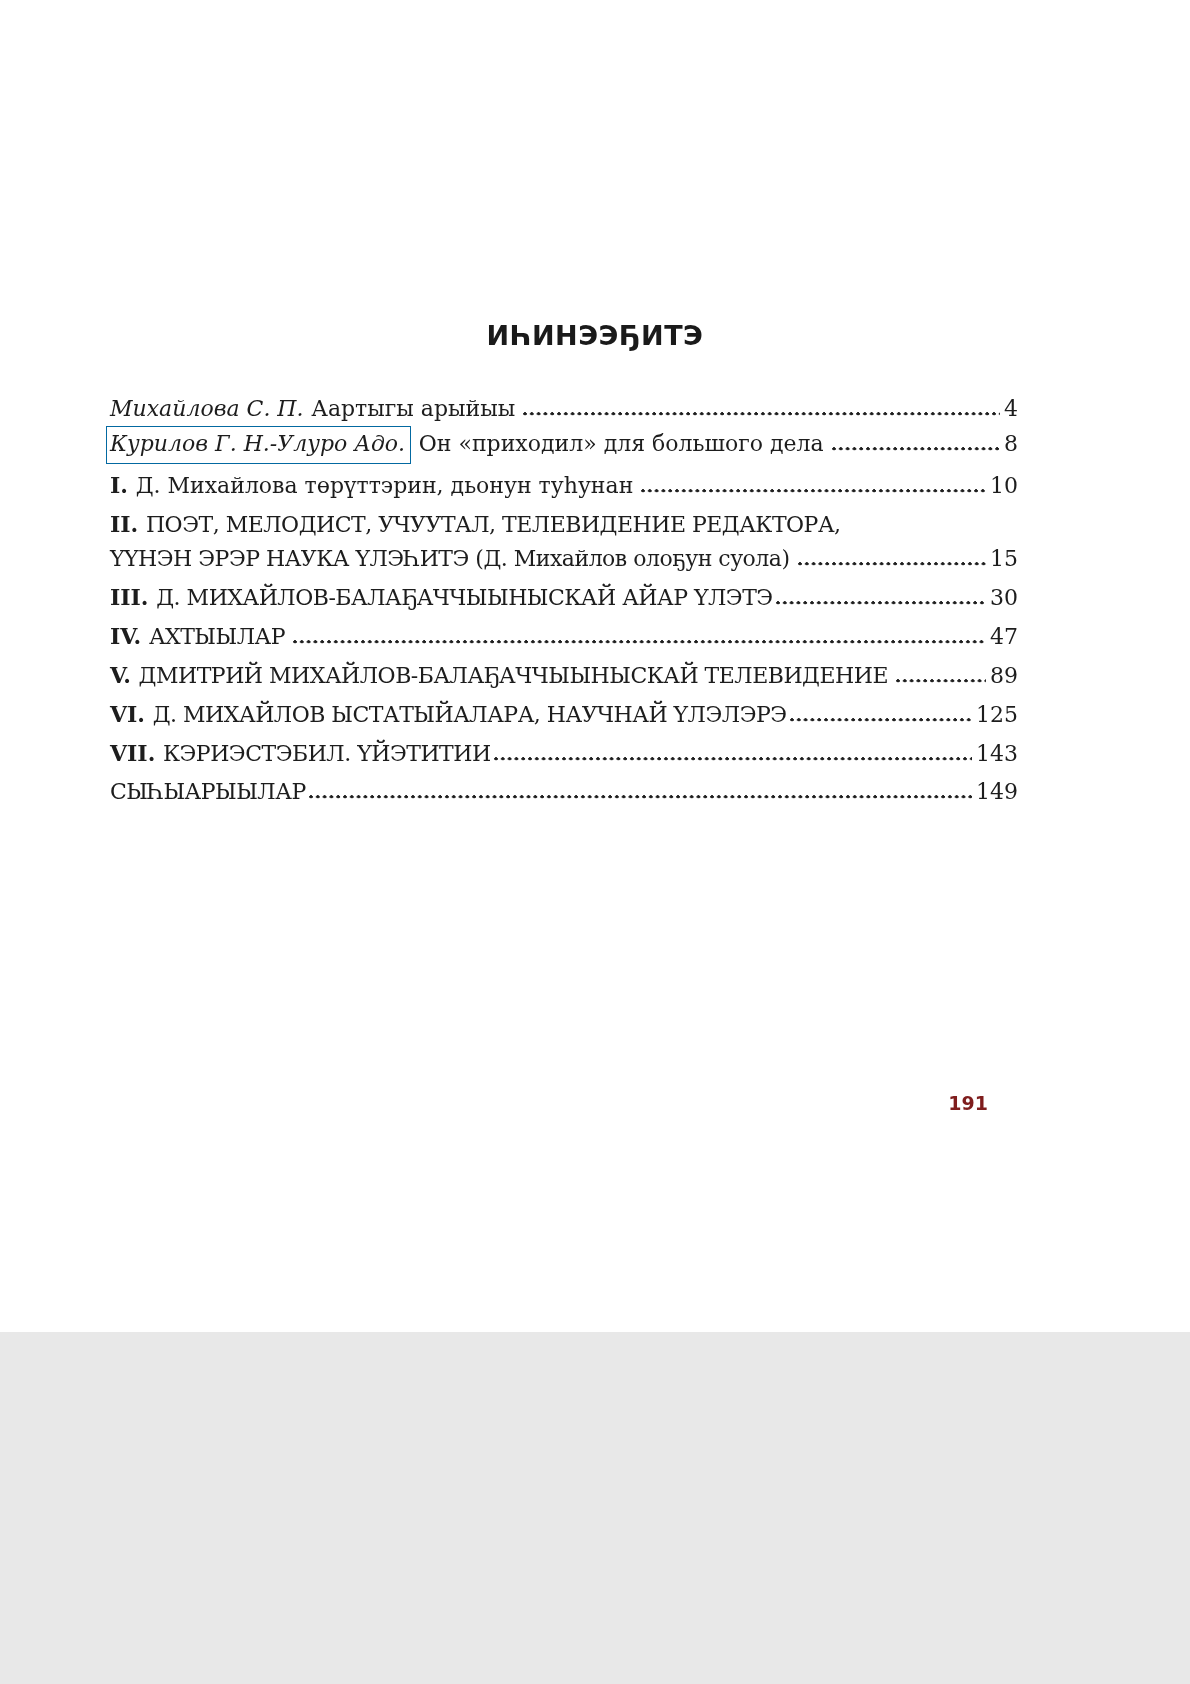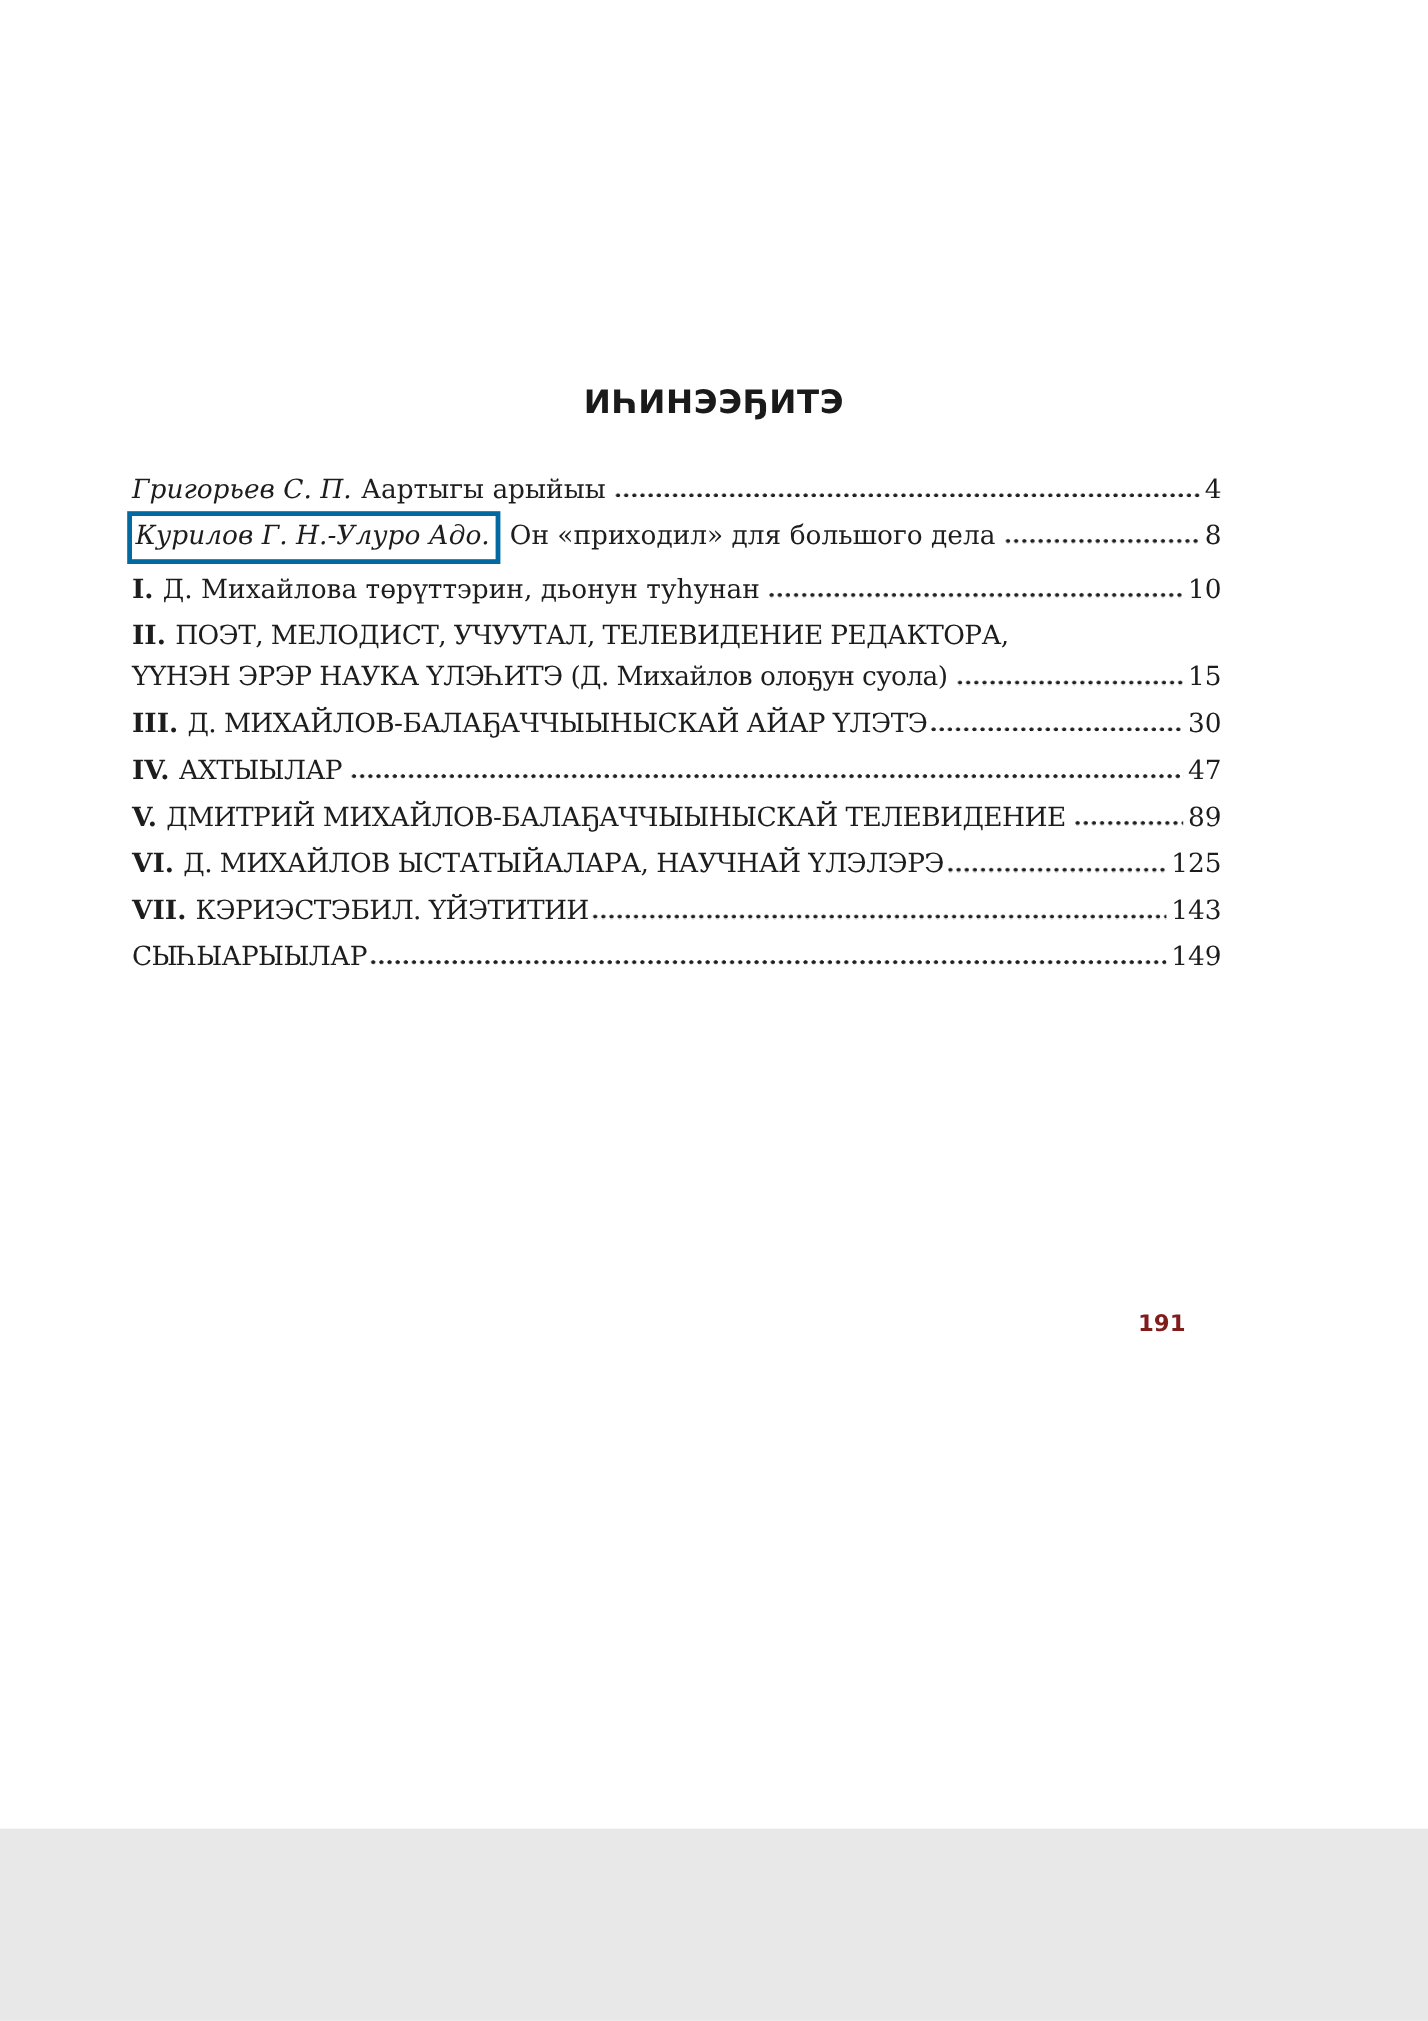--- a/index.html
+++ b/index.html
@@ -1,18 +1,18 @@
 <!DOCTYPE html>
 <html><head>
 <meta charset="utf-8">
 <style>
   html,body{margin:0;padding:0;background:#e8e8e8;}
   .sheet{
     position:relative;
-    width:1190px;height:1524px;
+    width:1190px;height:1332px;
     background:#ffffff;
     font-family:"DejaVu Serif","Liberation Serif",serif;
     color:#1d1d1d;
     overflow:hidden;
     margin:0 auto;
   }
   .doc-title{
     position:absolute;
     top:320px;left:0;width:1190px;
     text-align:center;
@@ -33,21 +33,21 @@
     display:flex;
     align-items:baseline;
     white-space:nowrap;
   }
   .sp{margin-top:4px;}
   .it{font-style:italic;margin-right:0.35em;}
   .num{font-weight:bold;margin-right:0.35em;}
   .caps{letter-spacing:-0.5px;}
   .tx{flex:0 0 auto;}
   .boxed{
-    border:4px solid #0369a1;
+    border:1px solid #0369a1;
     padding:0px 5px 2px 3px;
     margin-left:-4px;
   }
   .leader{
     flex:1 1 auto;
     min-width:12px;
     height:15px;
     margin:0 2px 0 6px;
     background-image:radial-gradient(circle at 2px 2px,#1f1f1f 1.5px,transparent 2px);
     background-size:6.8px 4.4px;
@@ -82,21 +82,21 @@
 </head>
 <body>
 
 <div class="sheet">
 
   <div class="doc-title">ИҺИНЭЭҔИТЭ</div>
 
   <div class="toc">
 
     <div class="row">
-      <span class="it">Григорьев С. П.</span>
+      <span class="it">Михайлова С. П.</span>
       <span class="tx">Аартыгы арыйыы</span>
       <span class="leader"></span>
       <span class="pg">4</span>
     </div>
 
 
     <div class="row">
       <span class="it boxed">Курилов Г. Н.-Улуро Адо.</span>
       <span class="tx">Он «приходил» для большого дела</span>
       <span class="leader"></span>

